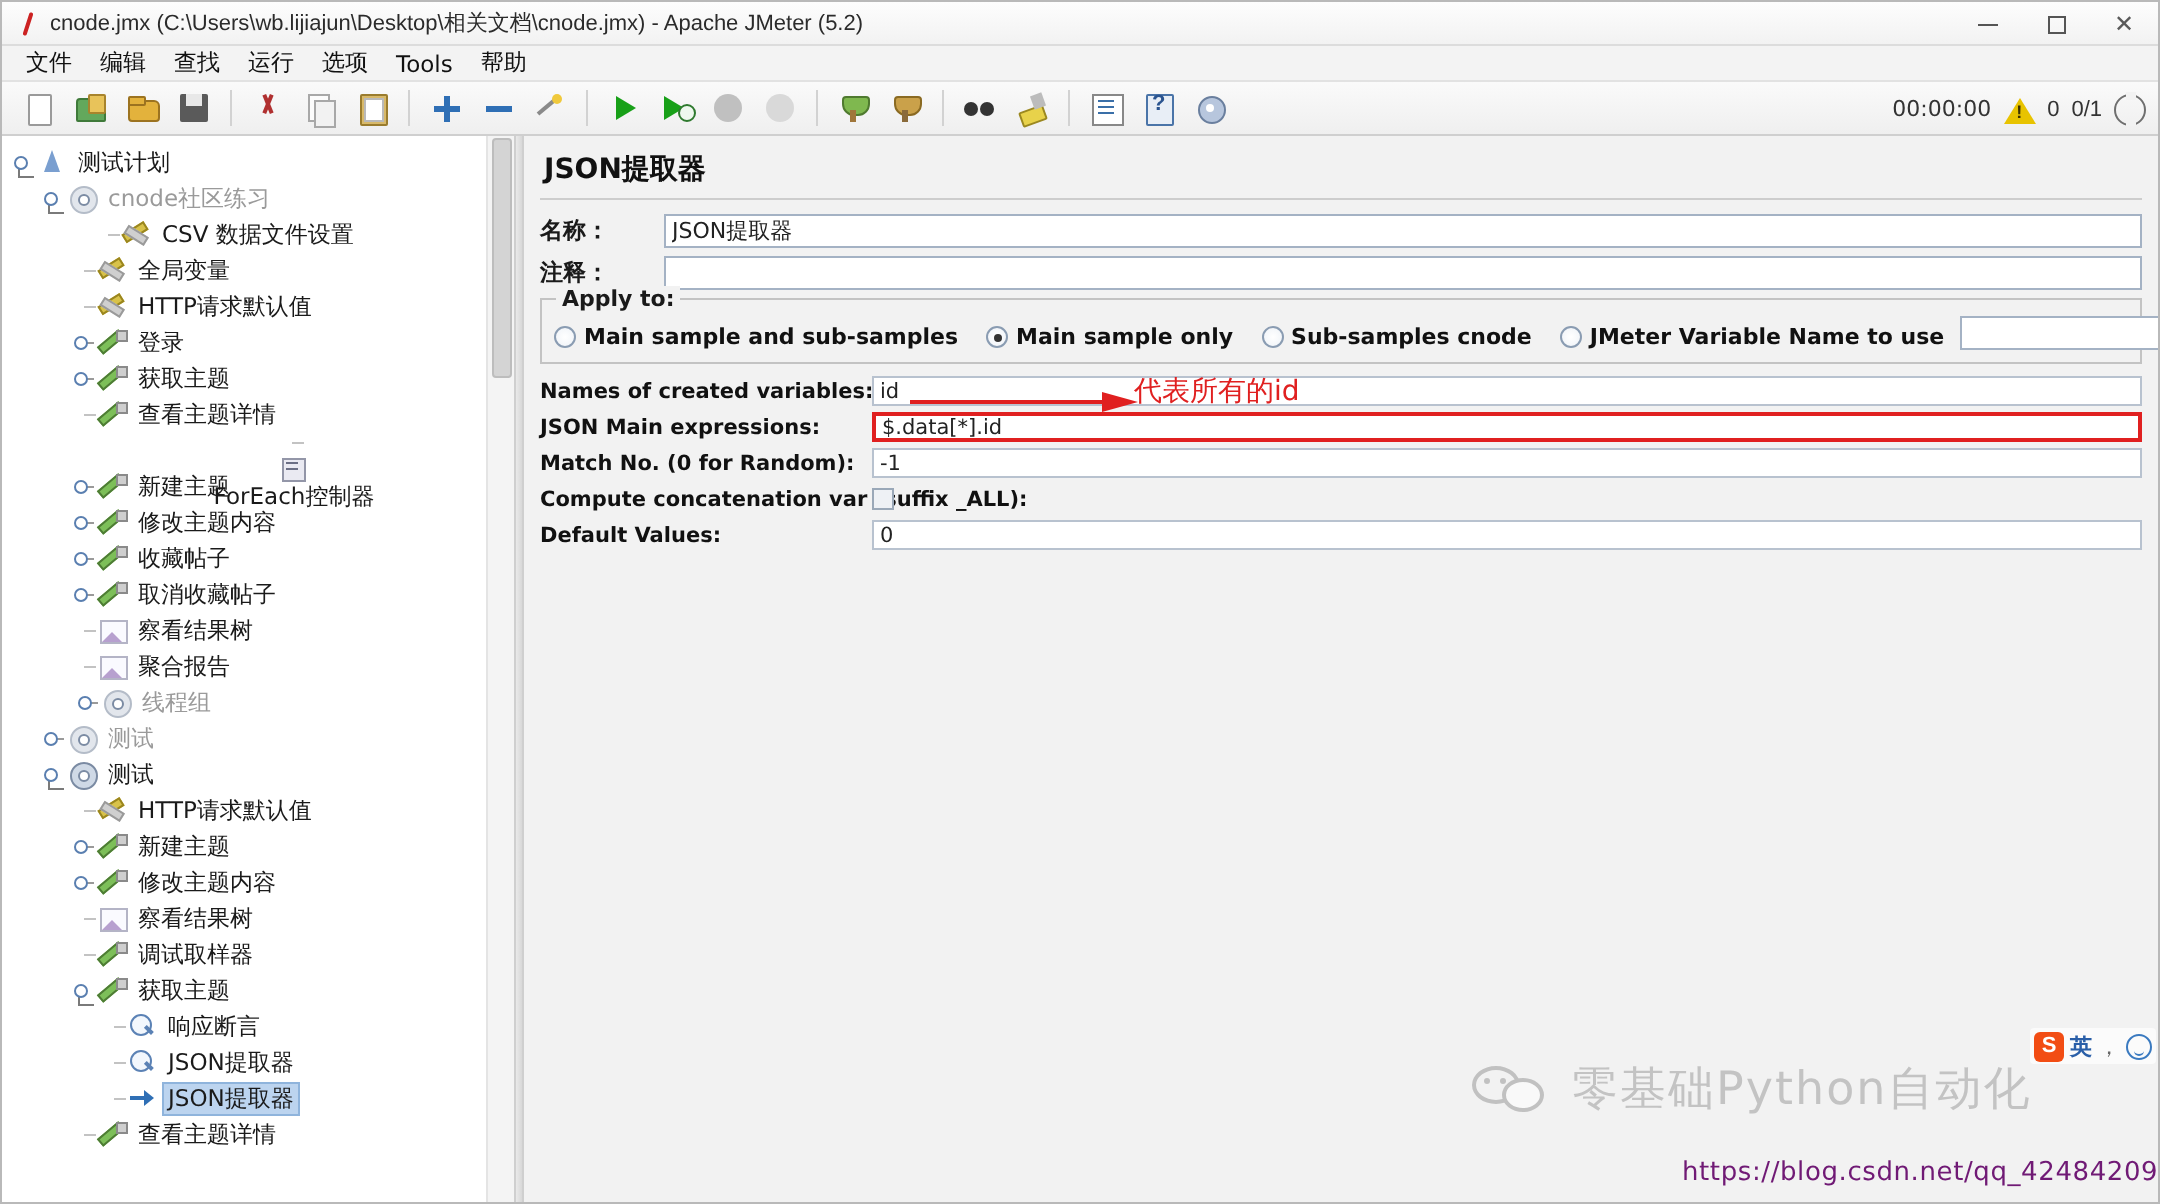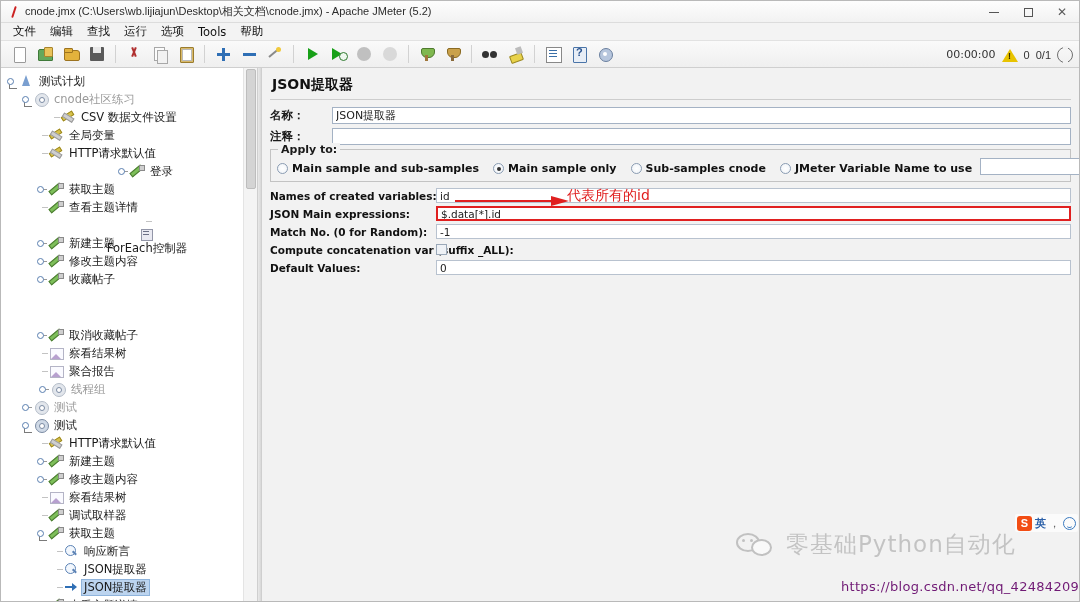--- a/index.html
+++ b/index.html
@@ -415,21 +415,21 @@
           <div class="trow" style="padding-left: 36px;">
             <span class="handle leafline"></span>
             <span class="tico cfg"></span>
             <span class="lbl">全局变量</span>
           </div>
           <div class="trow" style="padding-left: 36px;">
             <span class="handle leafline"></span>
             <span class="tico cfg"></span>
             <span class="lbl">HTTP请求默认值</span>
           </div>
-          <div class="trow" style="padding-left: 36px; justify-content: center;">
+          <div class="trow" style="padding-left: 36px;">
             <span class="handle col"></span>
             <span class="tico samp"></span>
             <span class="lbl">登录</span>
           </div>
           <div class="trow" style="padding-left: 36px;">
             <span class="handle col"></span>
             <span class="tico samp"></span>
             <span class="lbl">获取主题</span>
           </div>
           <div class="trow" style="padding-left: 36px;">
@@ -450,21 +450,21 @@
           <div class="trow" style="padding-left: 36px;">
             <span class="handle col"></span>
             <span class="tico samp"></span>
             <span class="lbl">修改主题内容</span>
           </div>
           <div class="trow" style="padding-left: 36px;">
             <span class="handle col"></span>
             <span class="tico samp"></span>
             <span class="lbl">收藏帖子</span>
           </div>
-          <div class="trow" style="padding-left: 36px; margin-top: 38px;">
+          <div class="trow" style="padding-left: 36px;">
             <span class="handle col"></span>
             <span class="tico samp"></span>
             <span class="lbl">取消收藏帖子</span>
           </div>
           <div class="trow" style="padding-left: 36px;">
             <span class="handle leafline"></span>
             <span class="tico graph"></span>
             <span class="lbl">察看结果树</span>
           </div>
           <div class="trow" style="padding-left: 36px;">

